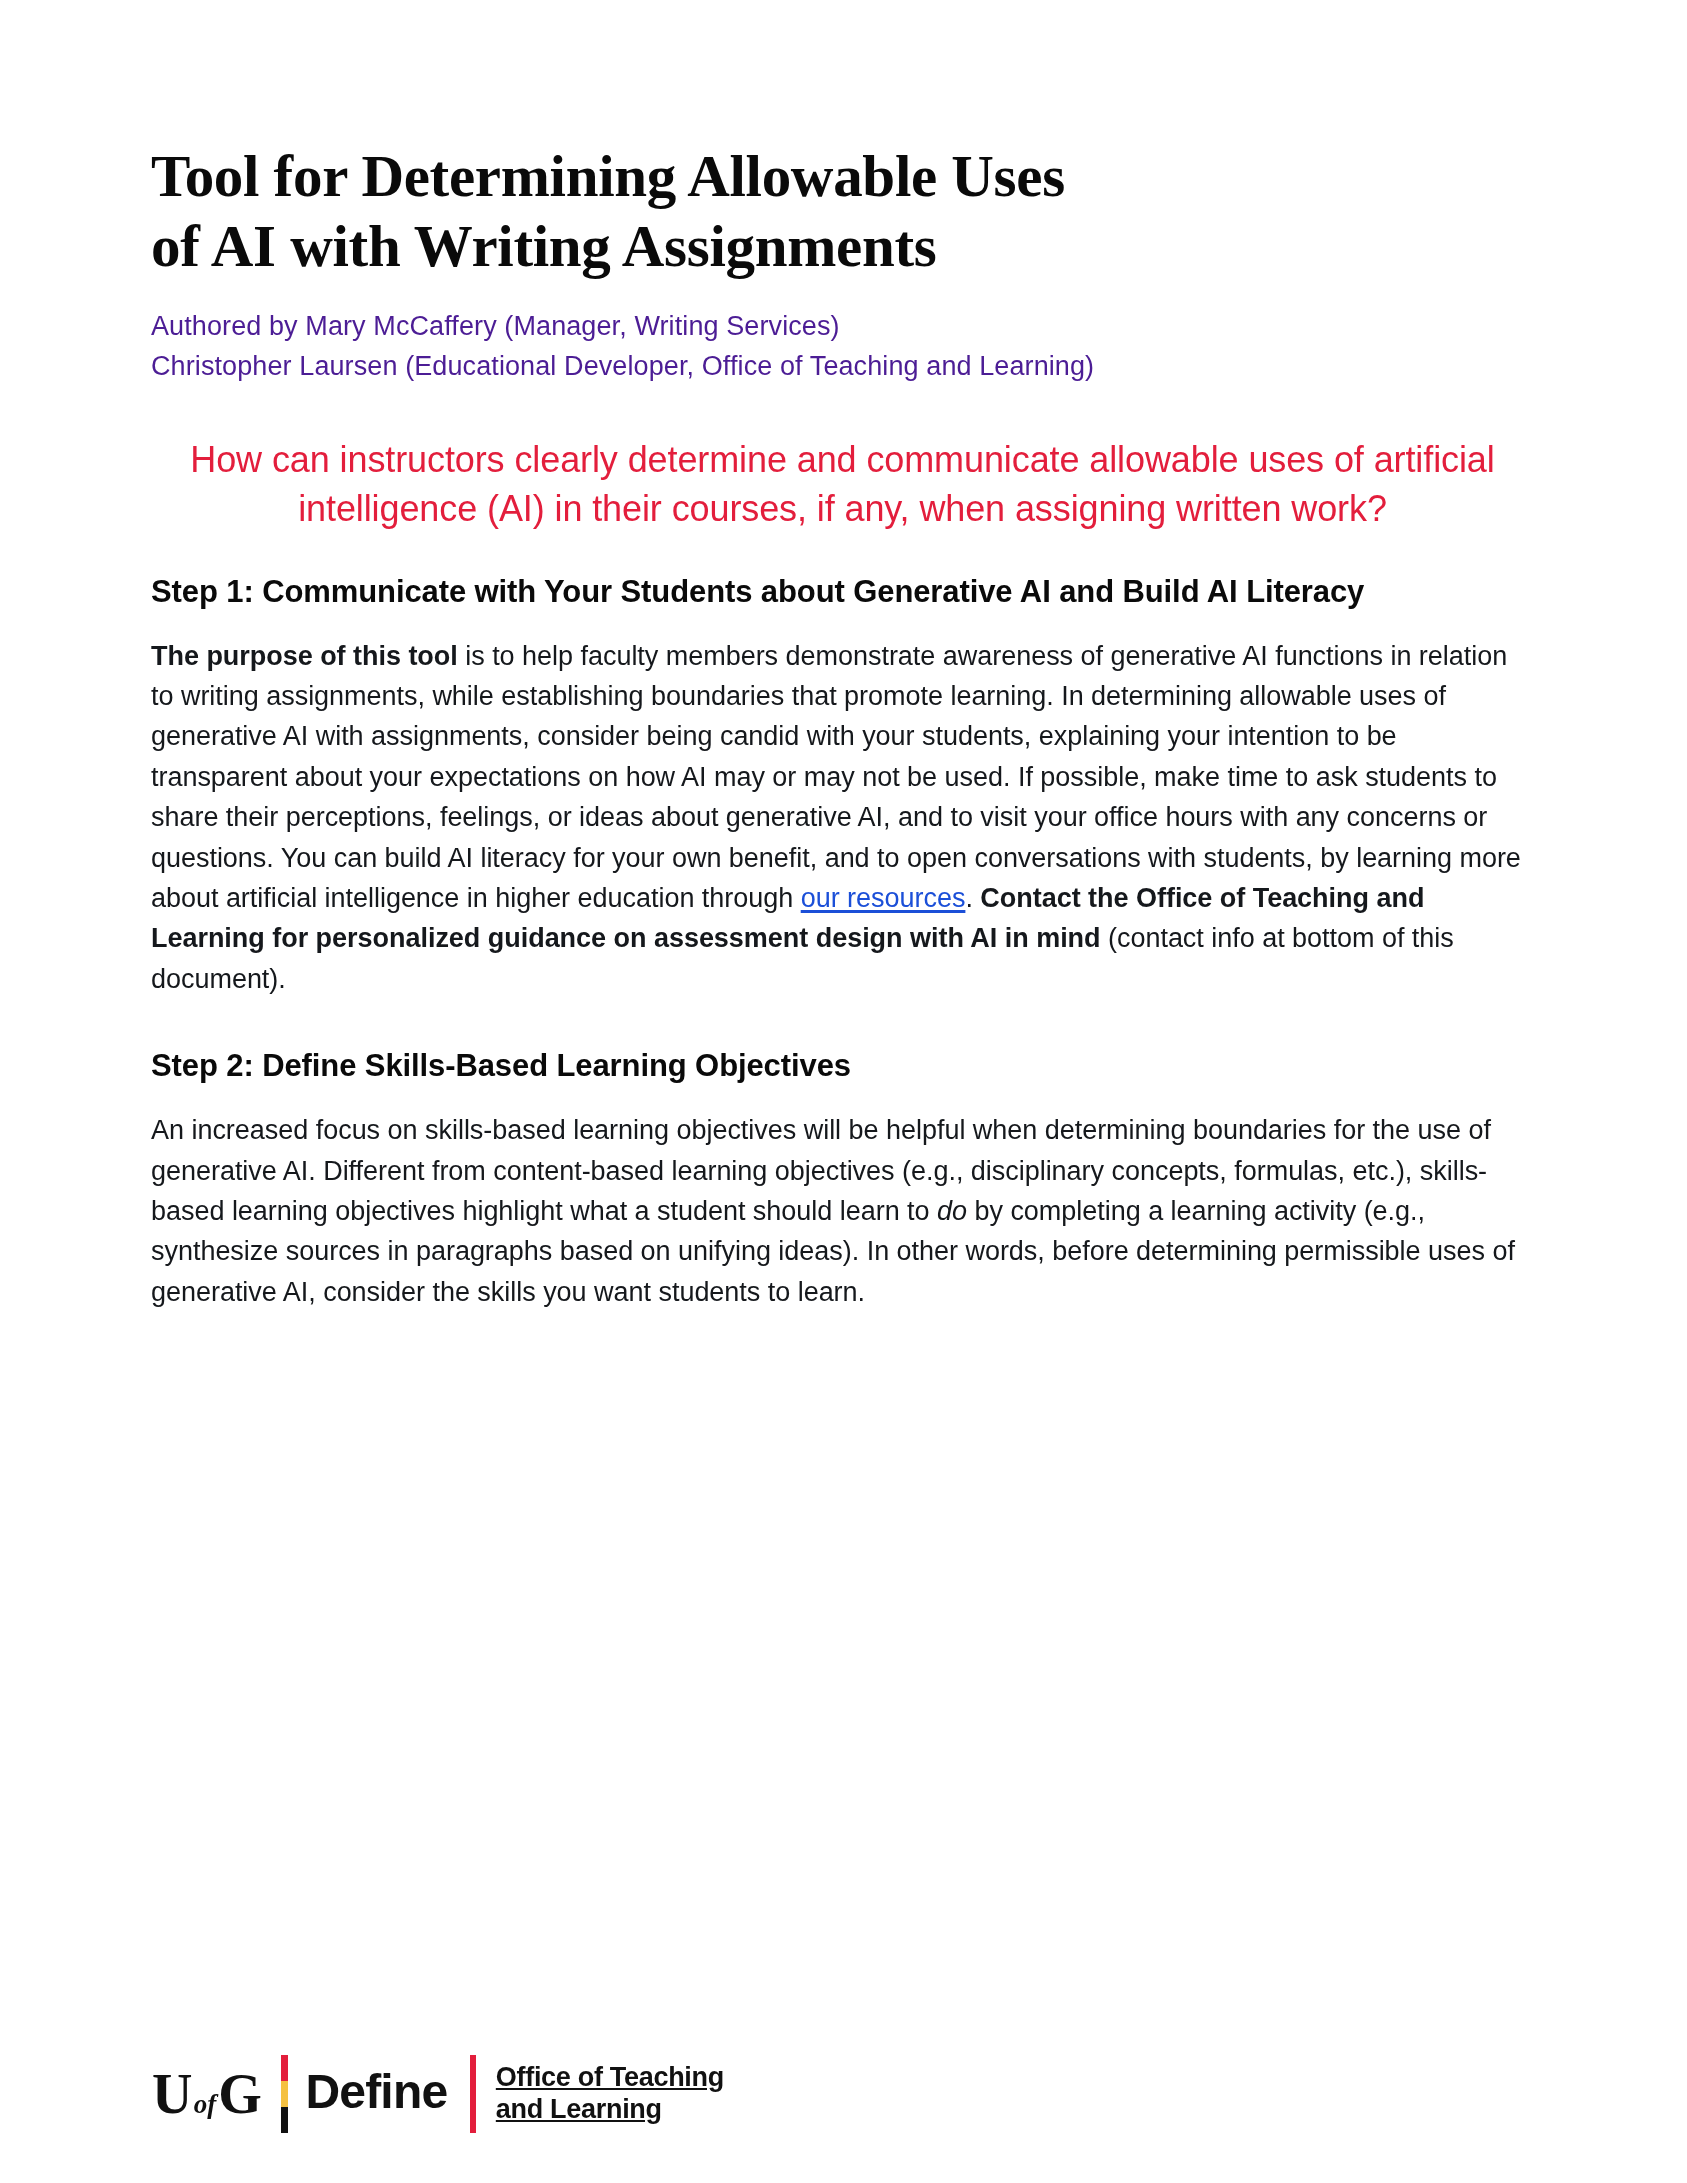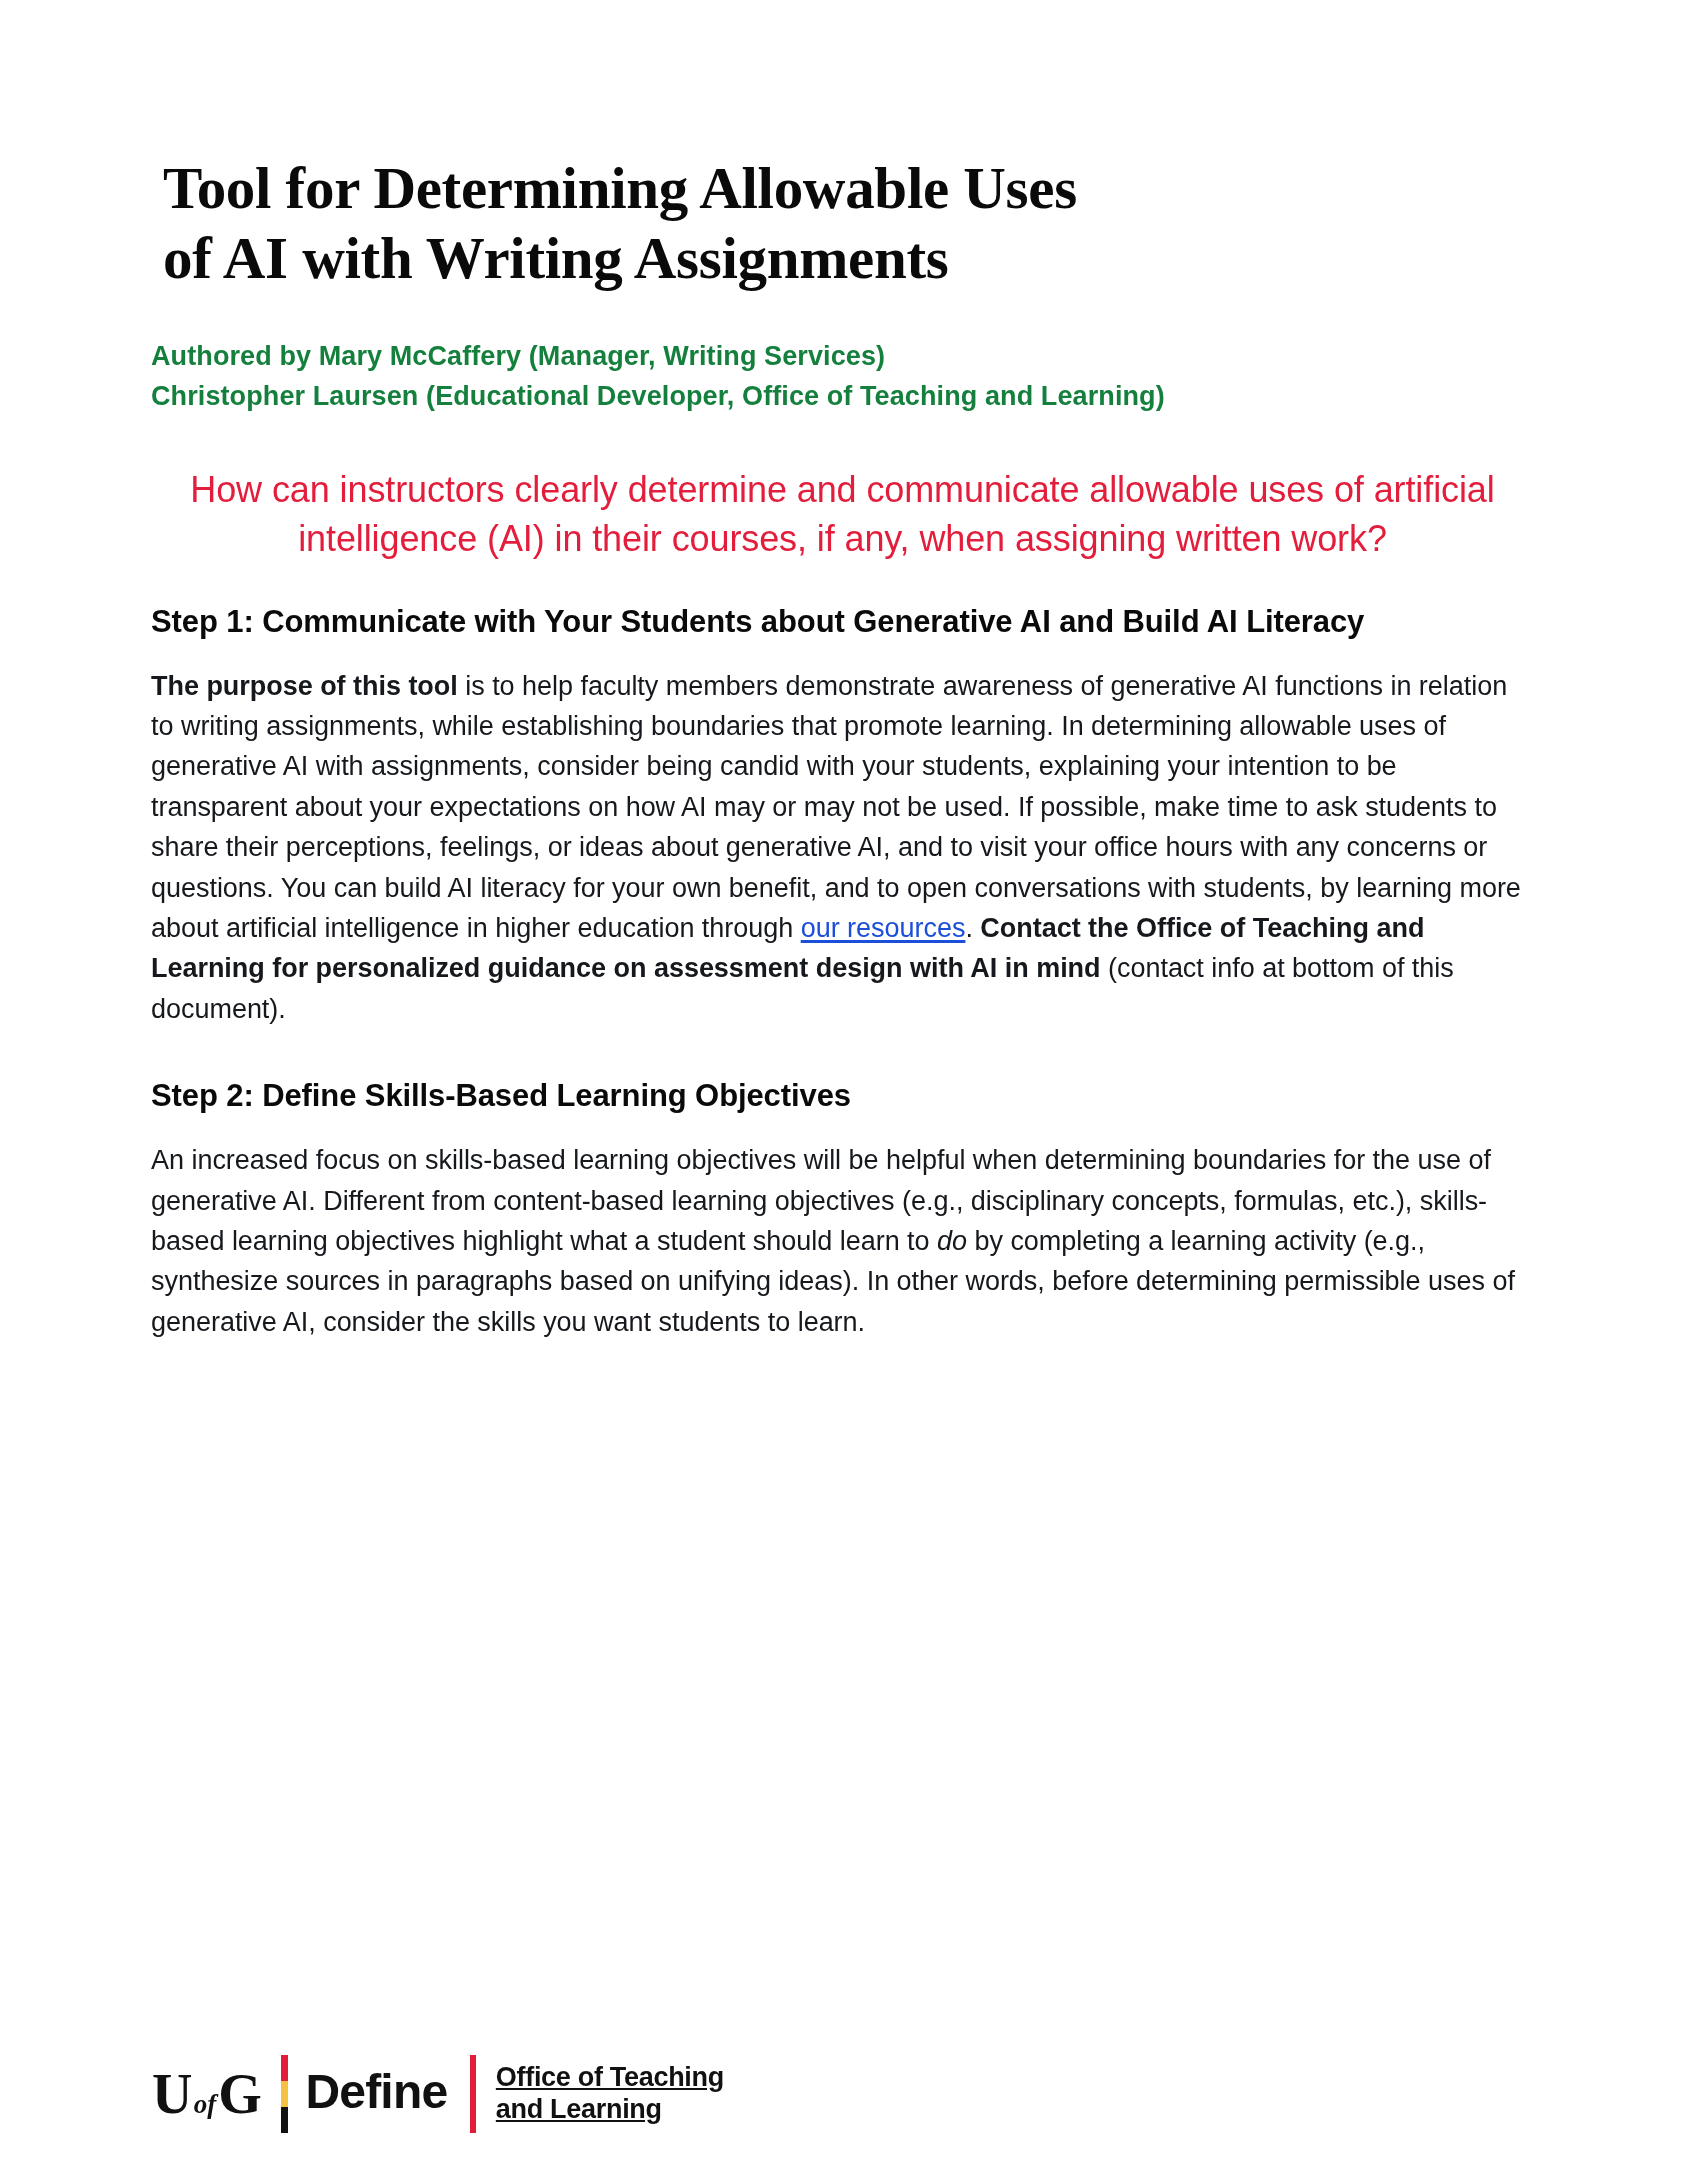--- a/index.html
+++ b/index.html
@@ -27,33 +27,33 @@
   }
 
   
   .doc-title {
     font-family: "Liberation Serif", serif;
     font-weight: bold;
     font-size: 59px;
     line-height: 1.18;
     color: #0a0a0a;
     letter-spacing: -0.3px;
-    margin: 12px;
+    margin: 0;
     padding-top: 142px;
     max-width: 1191px;
   }
   .doc-title .line { display: block; }
 
   
   .byline {
-    margin-top: 44px;
-    color: #15803d;
+    margin-top: 26px;
+    color: #4c1d95;
     font-size: 27px;
     line-height: 1.47;
-    font-weight: 700;
+    font-weight: 400;
     letter-spacing: 0.1px;
   }
   .byline .line { display: block; white-space: nowrap; }
 
   
   .question {
     margin-top: 49px;
     color: #e31e3c;
     font-size: 36px;
     line-height: 1.36;

